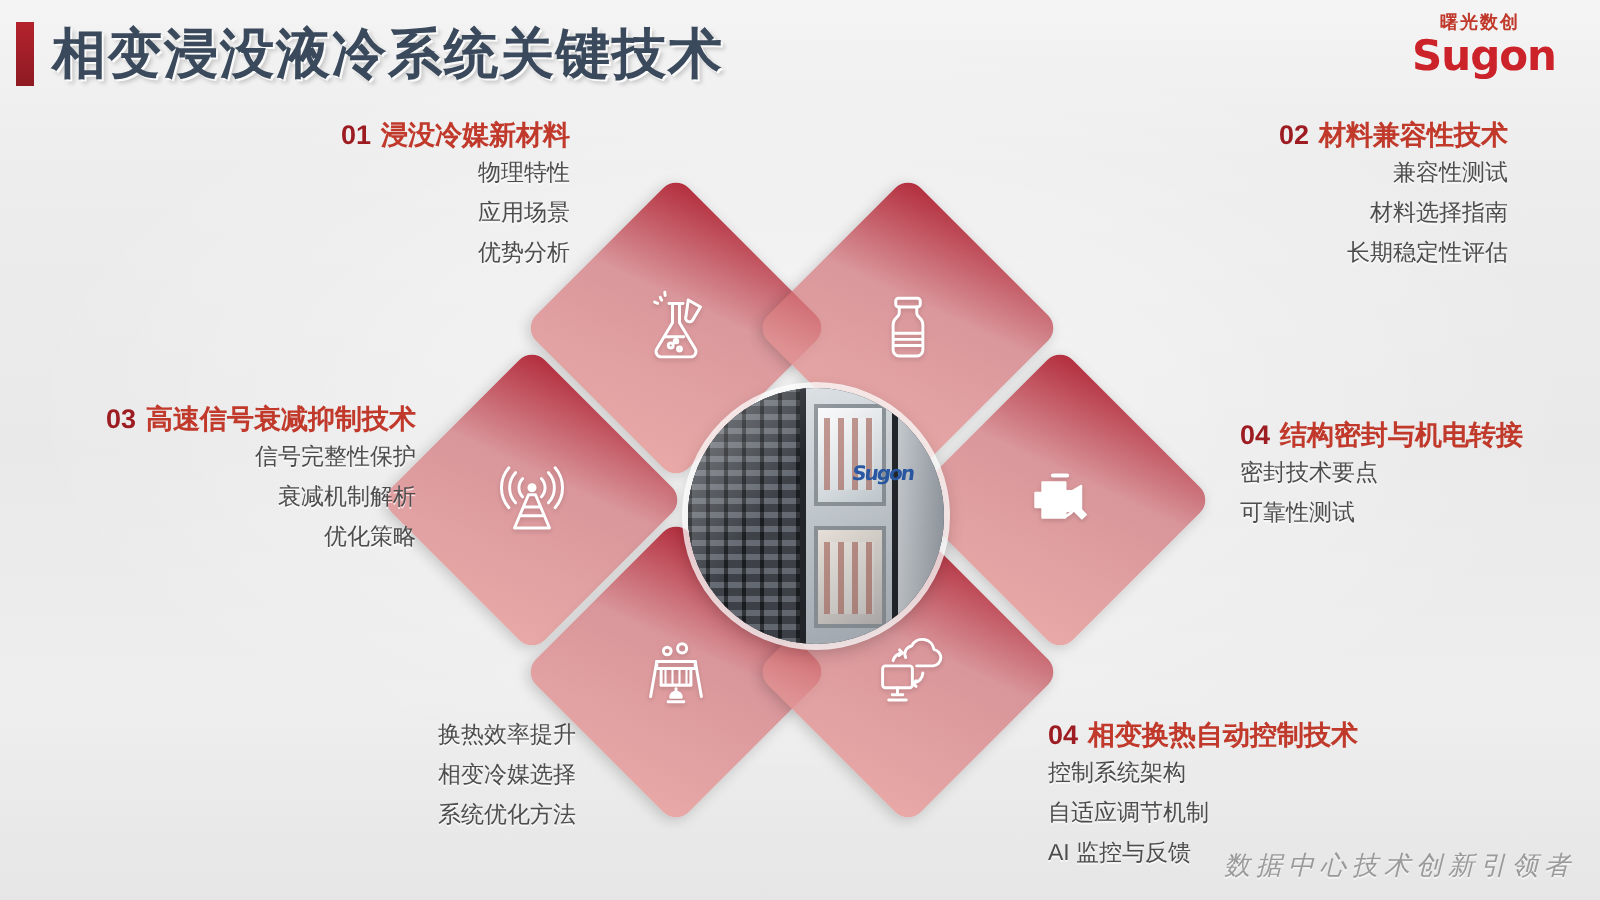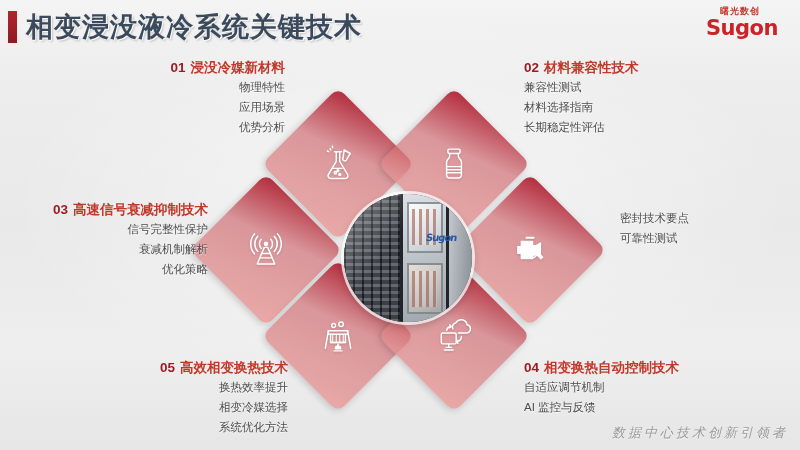--- a/index.html
+++ b/index.html
@@ -126,21 +126,21 @@
   .blk-num{ color:#9c1c22; margin-right:5px; font-family:Liberation Sans, sans-serif; }
   .blk-title{ color:#c0392b; }
   .blk-item{
     font-size:11.5px; color:#4d4d4d; line-height:20px; white-space:nowrap;
     text-shadow:0 1px 0 rgba(255,255,255,.7);
   }
   .ralign{ text-align:right; }
   .lalign{ text-align:left; }
 
   #b1{ left:60px; top:58px; width:225px; }
-  #b2{ left:524px; top:58px; width:230px; }
+  #b2{ left:524px; top:58px; width:230px;text-align:right; }
   #b3{ left:-2px; top:200px; width:210px; }
   #b4{ left:620px; top:208px; width:180px; }
   #b5{ left:48px; top:358px; width:240px; }
   #b6{ left:524px; top:358px; width:240px; }
 
   
   #watermark{
     position:absolute; right:12px; bottom:8px;
     font-size:13px; color:#8d8d8d; letter-spacing:3px;
     font-family:"Liberation Serif","DejaVu Serif",serif;
@@ -278,34 +278,35 @@
 <div class="block ralign" id="b3">
   <div class="blk-head">
     <span class="blk-num">03</span><span class="blk-title">高速信号衰减抑制技术</span>
   </div>
   <div class="blk-item">信号完整性保护</div>
   <div class="blk-item">衰减机制解析</div>
   <div class="blk-item">优化策略</div>
 </div>
 
 <div class="block lalign" id="b4">
+  <div class="blk-head">
+    <span class="blk-num">04</span><span class="blk-title">结构密封与机电转接</span>
+  </div>
   <div class="blk-item">密封技术要点</div>
   <div class="blk-item">可靠性测试</div>
 </div>
 
 <div class="block ralign" id="b5">
-  <div class="blk-head">
-    <span class="blk-num">05</span><span class="blk-title">高效相变换热技术</span>
-  </div>
   <div class="blk-item">换热效率提升</div>
   <div class="blk-item">相变冷媒选择</div>
   <div class="blk-item">系统优化方法</div>
 </div>
 
 <div class="block lalign" id="b6">
   <div class="blk-head">
     <span class="blk-num">04</span><span class="blk-title">相变换热自动控制技术</span>
   </div>
+  <div class="blk-item">控制系统架构</div>
   <div class="blk-item">自适应调节机制</div>
   <div class="blk-item">AI 监控与反馈</div>
 </div>
 
 <div id="watermark">数据中心技术创新引领者</div>
 
 </body></html>

